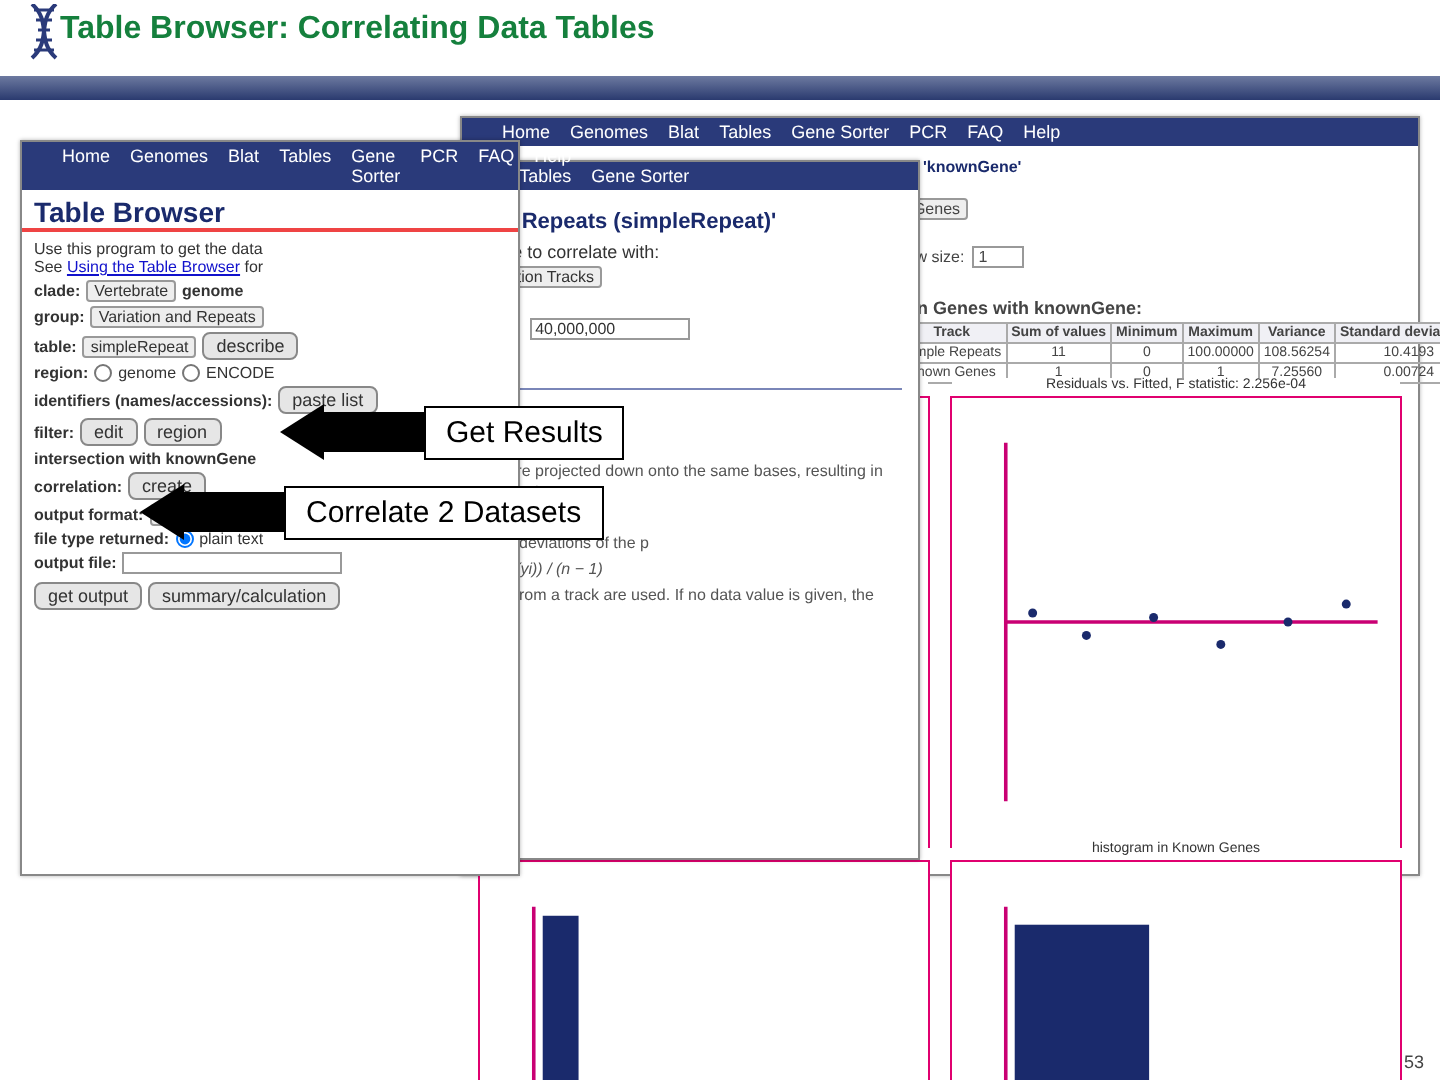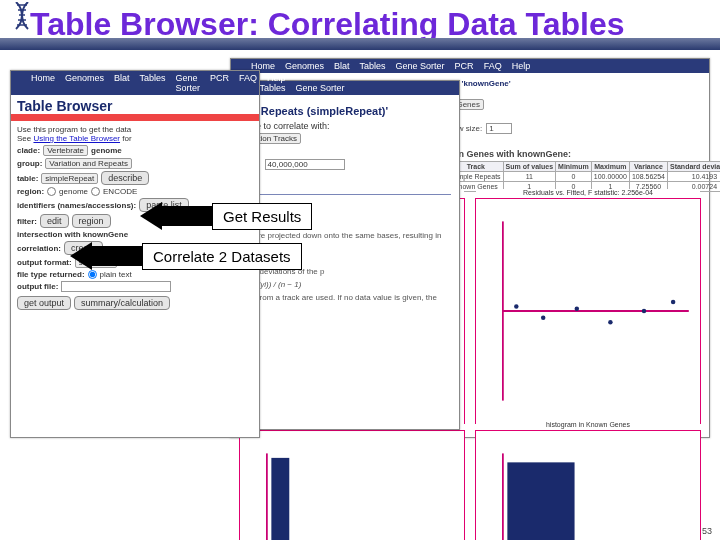--- a/index.html
+++ b/index.html
@@ -8,23 +8,23 @@
     height: 540px;
     background: #fff;
     font-family: Arial, Helvetica, sans-serif;
     position: relative;
     overflow: hidden;
   }
   .dna-icon { position: absolute; top: 2px; left: 12px; }
   .slide-title {
     position: absolute;
     top: 6px; left: 30px;
-    font-size: 32px;
+    font-size: 16px;
     font-weight: bold;
-    color: #6d28d9;
+    color: #15803d;
   }
   .title-band {
     position: absolute;
     top: 38px; left: 0; right: 0;
     height: 12px;
     background: linear-gradient(#6d7aa0,#2a3a6f);
   }
   
   .stage {
     position: absolute;
@@ -117,21 +117,21 @@
   .correlate p { font-size: 8px; color: #555; line-height: 1.25; margin: 3px 0; }
   
   .tb {
     top: 12px; left: 0;
     width: 250px; height: 368px;
     z-index: 3;
   }
   .tb .hdr-title {
     font-size: 14px; color: #1a2a6c; font-weight: bold;
     padding: 3px 6px 0 6px;
-    border-bottom: 7px solid #ef4444;
+    border-bottom: 2px solid #ef4444;
   }
   .tb .body { padding: 4px 6px; font-size: 8px; color: #333; }
   .tb .row { display: flex; align-items: center; gap: 3px; margin: 2px 0; white-space: nowrap; }
   .tb .lbl { font-weight: bold; }
   .radio { width: 9px; height: 9px; }
   .thin-line { height:1px; background:#7a86b8; margin-top:6px; margin-bottom:2px; }
 
   
   .callout {
     position: absolute;

